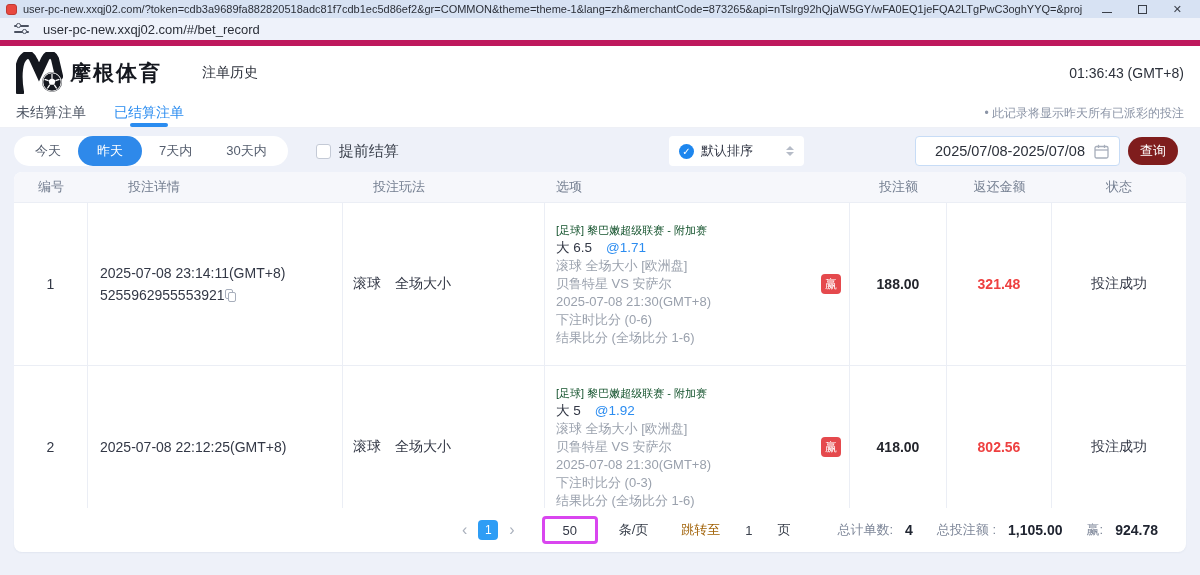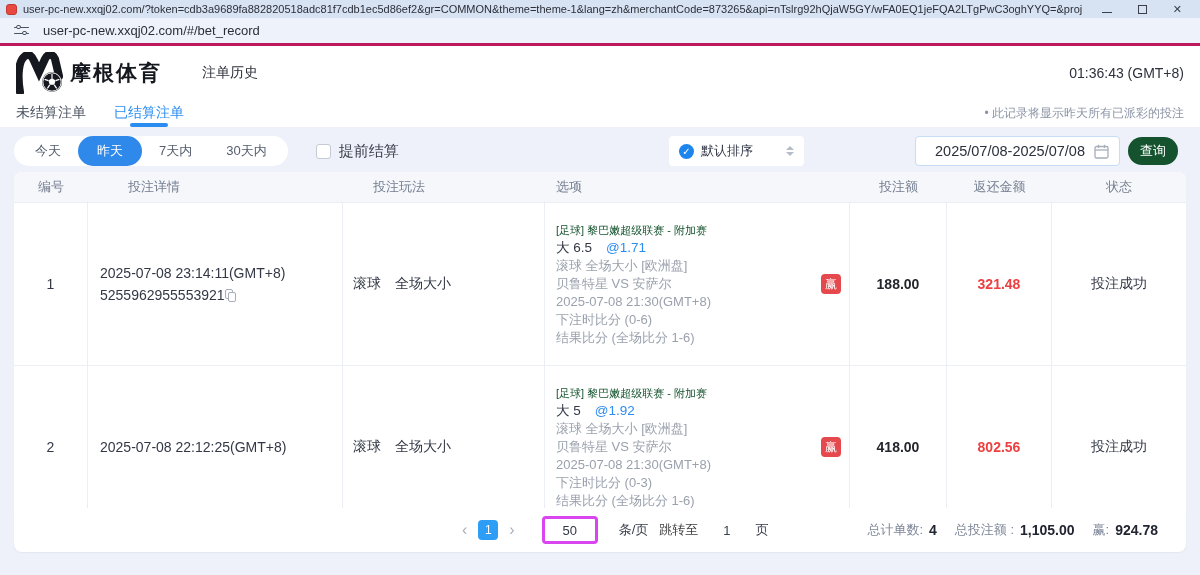--- a/index.html
+++ b/index.html
@@ -8,21 +8,21 @@
 
   
   .titlebar { position:absolute; left:0; top:0; width:1200px; height:18px; background:#d7e2f3; display:flex; align-items:center; padding:0 6px; }
   .favicon { width:11px; height:11px; border-radius:3px; background:#e8483f; border:1px solid #c03a33; margin-right:6px; flex:0 0 auto; }
   .wintitle { font-size:11px; color:#2b2f38; white-space:nowrap; overflow:hidden; flex:1 1 auto; }
   .winbtns { display:flex; align-items:center; gap:26px; padding:0 12px 0 20px; }
   .winbtn { font-size:11px; color:#3a3f49; line-height:18px; cursor:default; }
   .btn-min { width:10px; height:1px; background:#3a3f49; margin-top:6px; }
   .btn-max { width:9px; height:9px; border:1px solid #3a3f49; }
 
-  .urlbar { position:absolute; left:0; top:18px; width:1200px; height:28px; background:#eef2fa; border-bottom:3px solid #be185d; display:flex; align-items:center; padding:0 14px; }
+  .urlbar { position:absolute; left:0; top:18px; width:1200px; height:28px; background:#eef2fa; border-bottom:6px solid #be185d; display:flex; align-items:center; padding:0 14px; }
   .tuneicon { width:15px; height:12px; margin-right:14px; position:relative; }
   .tuneicon i { position:absolute; left:0; width:15px; height:1.6px; background:#4a5160; border-radius:2px; display:block; }
   .tuneicon i:nth-child(1){ top:2px; } .tuneicon i:nth-child(2){ top:8px; }
   .tuneicon b { position:absolute; width:4.6px; height:4.6px; border-radius:50%; background:#eef2fa; border:1.6px solid #4a5160; display:block; }
   .tuneicon b:nth-child(3){ top:0; left:2px; } .tuneicon b:nth-child(4){ top:6px; left:8px; }
   .urltext { font-size:13px; color:#2b2f38; }
 
   
   .appheader { position:absolute; left:0; top:46px; width:1200px; height:54px; background:#ffffff; display:flex; align-items:center; padding:0 16px; }
   .logo { width:48px; height:42px; margin-right:6px; flex:0 0 auto; }
@@ -53,21 +53,21 @@
   .sorttext { font-size:13px; color:#333846; flex:1; }
   .sorter { display:flex; flex-direction:column; gap:2px; }
   .sorter i { display:block; width:0; height:0; border-left:4px solid transparent; border-right:4px solid transparent; }
   .sorter .up { border-bottom:4px solid #b6bcc8; }
   .sorter .dn { border-top:4px solid #b6bcc8; }
 
   .datebox { position:absolute; right:66px; top:0; width:205px; height:30px; background:#fff; border:1px solid #c7dcf6; border-radius:4px; display:flex; align-items:center; padding:0 10px; cursor:pointer; }
   .datetext { font-size:14.5px; color:#2c313b; flex:1; text-align:center; }
   .calicon { flex:0 0 auto; }
 
-  .querybtn { position:absolute; right:8px; top:1px; width:50px; height:28px; border-radius:14px; background:#14532d; color:#fff; font-size:13px; text-align:center; line-height:28px; cursor:pointer; border:none; }
+  .querybtn { position:absolute; right:8px; top:1px; width:50px; height:28px; border-radius:14px; background:#7f1d1d; color:#fff; font-size:13px; text-align:center; line-height:28px; cursor:pointer; border:none; }
 
   
   .card { position:absolute; left:14px; top:44px; width:1172px; height:336px; background:#fff; border-radius:8px 8px 0 0; overflow:hidden; }
   .thead { display:flex; height:30px; background:#f6f7fb; align-items:center; font-size:13px; color:#737e90; }
   .trow { display:flex; height:163px; border-top:1px solid #ebeef5; }
   .c { flex:0 0 auto; }
   .c1 { width:74px; } .c2 { width:255px; } .c3 { width:202px; } .c4 { width:305px; }
   .c5 { width:97px; } .c6 { width:105px; } .c7 { width:134px; }
   .th1 { text-align:center; } .th2 { padding-left:40px; } .th3 { padding-left:30px; } .th4 { padding-left:11px; }
   .th5,.th6,.th7 { text-align:center; }
@@ -91,24 +91,24 @@
   .td6 { align-items:center; font-size:14px; font-weight:bold; color:#ee4040; }
   .td7 { align-items:center; font-size:14px; color:#333846; }
 
   
   .footerbar { position:absolute; left:14px; top:380px; width:1172px; height:44px; background:#fff; border-radius:0 0 8px 8px; display:flex; align-items:center; padding:0 16px; box-shadow:0 1px 2px rgba(40,60,100,0.06); }
   .pager { display:flex; align-items:center; gap:11px; margin-left:432px; }
   .pgarrow { font-size:16px; color:#aab1bd; cursor:pointer; line-height:20px; }
   .pgnum { width:20px; height:20px; border-radius:4px; background:#2e9df5; color:#fff; font-size:12px; text-align:center; line-height:20px; cursor:pointer; }
   .psize { width:56px; height:28px; border:3px solid #d946ef; border-radius:4px; text-align:center; font-size:13px; color:#333846; margin-left:16px; font-family:inherit; }
   .pglabel { font-size:13px; color:#3a404c; margin-left:10px; }
-  .jumplabel { font-size:13px; color:#404040; }
+  .jumplabel { font-size:13px; color:#a16207; margin-left:22px; }
   .jumpval { font-size:13px; color:#3a404c; margin-left:14px; }
   .pageword { font-size:13px; color:#3a404c; margin-left:14px; }
-  .totals { margin-left:auto; display:flex; align-items:center; gap:6px; }
+  .totals { margin-left:auto; display:flex; align-items:center; gap:12px; }
   .tlabel { font-size:13px; color:#7d8698; }
   .tval { font-size:14px; font-weight:bold; color:#202531; margin-right:12px; }
 </style>
 </head>
 <body>
 
 <div class="titlebar">
   <div class="favicon"></div>
   <div class="wintitle">user-pc-new.xxqj02.com/?token=cdb3a9689fa882820518adc81f7cdb1ec5d86ef2&amp;gr=COMMON&amp;theme=theme-1&amp;lang=zh&amp;merchantCode=873265&amp;api=nTslrg92hQjaW5GY/wFA0EQ1jeFQA2LTgPwC3oghYYQ=&amp;project...</div>
   <div class="winbtns">

